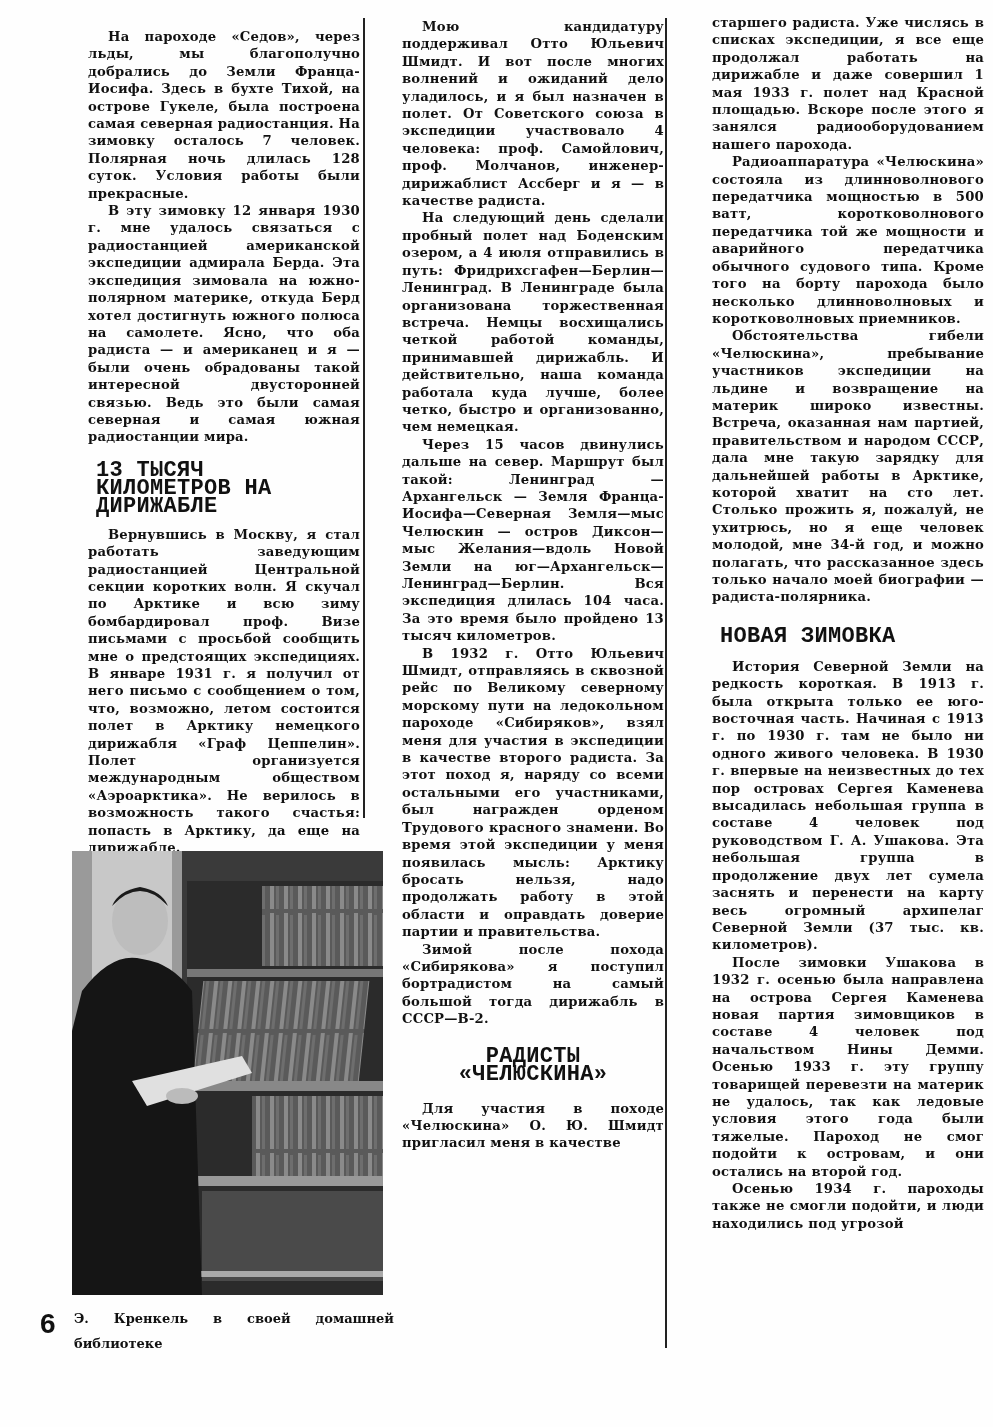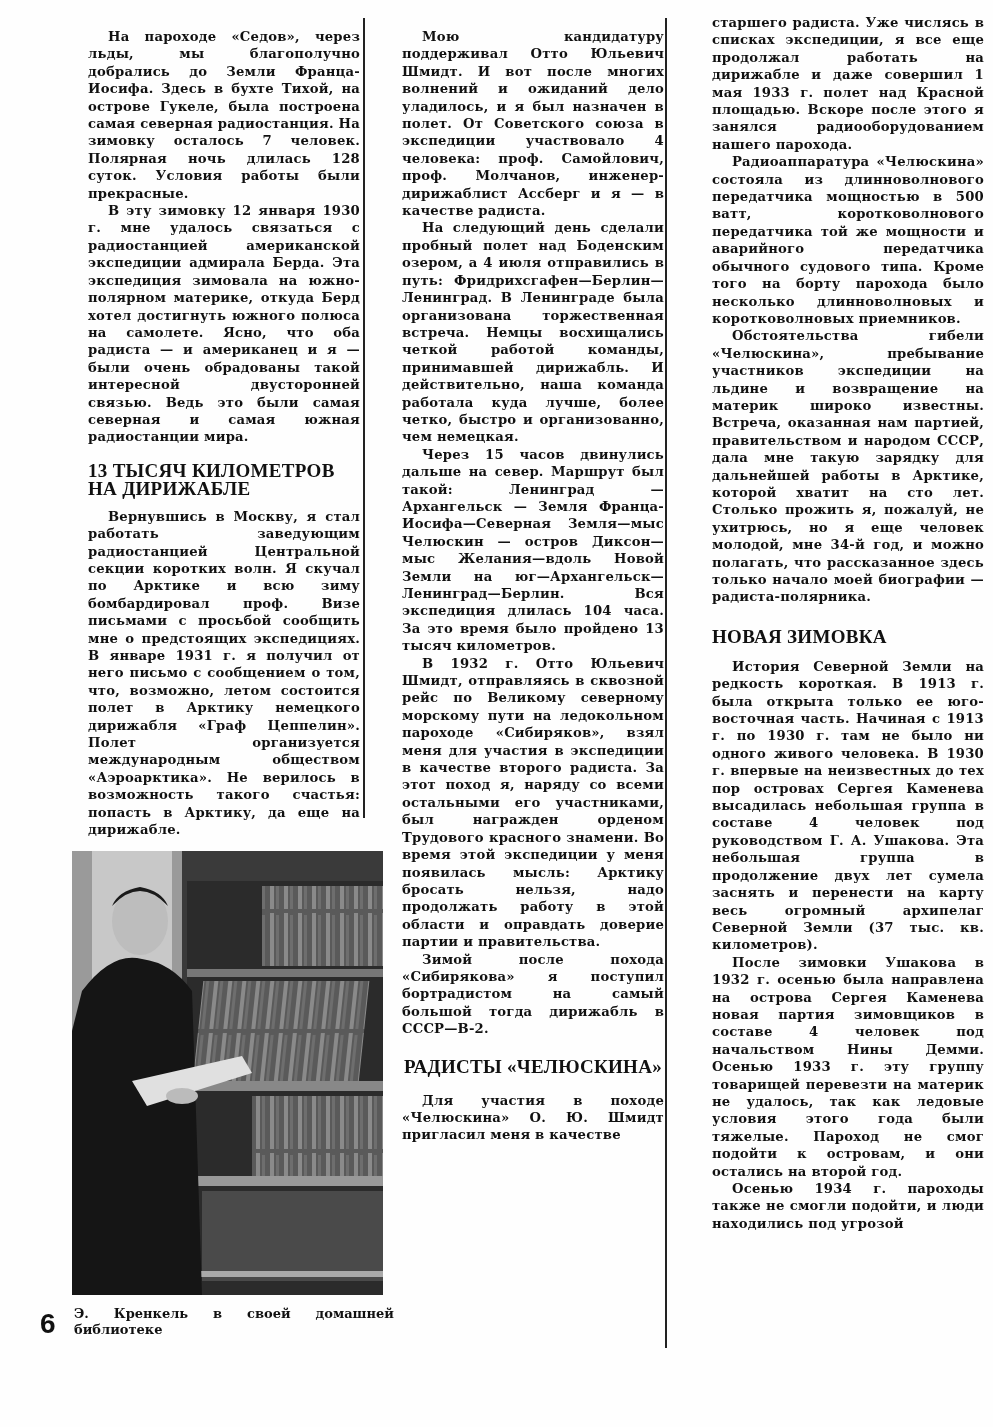--- a/index.html
+++ b/index.html
@@ -1,34 +1,34 @@
 <!DOCTYPE html>
 <html><head>
 <meta charset="utf-8">
 <style>
   html, body { margin: 0; padding: 0; background: #fefefe; }
   body { width: 993px; height: 1427px; position: relative; overflow: hidden;
     font-family: "DejaVu Serif", serif; color: #111; }
   .col { position: absolute; top: 0; font-size: 13.2px; line-height: 17.4px; font-weight: bold; }
   .col p { margin: 0; text-align: justify; text-indent: 20px; hyphens: manual; letter-spacing: 0.2px; }
   #col1 { left: 88px; top: 28px; width: 272px; }
-  #col2 { left: 402px; top: 28px; width: 262px; }
+  #col2 { left: 402px; top: 18px; width: 262px; }
   #col3 { left: 712px; top: 14px; width: 272px; }
   .rule { position: absolute; width: 1.5px; background: #222; }
   #rule1 { left: 363px; top: 18px; height: 800px; }
   #rule2 { left: 665px; top: 18px; height: 1330px; }
-  h2 { font-family: Liberation Serif, serif; font-weight: bold; font-size: 19px; line-height: 18px;
-       margin: 0; letter-spacing: 0.3px; color: #111; }
+  h2 { font-family: Liberation Mono, monospace; font-weight: bold; font-size: 22px; line-height: 18px;
+       margin: 8px; letter-spacing: 0.3px; color: #111; }
   #h-zeppelin { margin-top: 16px; margin-bottom: 10px; }
   #h-chel { margin-top: 20px; margin-bottom: 16px; text-align: center; }
   #h-new { margin-top: 22px; margin-bottom: 12px; }
   #photo { position: absolute; left: 72px; top: 851px; width: 311px; height: 444px;
      background: #2a2a2a; overflow: hidden; }
   #photo svg { display:block; }
-  #caption { position: absolute; left: 74px; top: 1306px; width: 320px; font-size: 13px; line-height: 16px;
+  #caption { position: absolute; left: 74px; top: 1306px; width: 320px; font-size: 13px; line-height: 25px;
      font-weight: bold; text-align: justify; }
   #pagenum { position: absolute; left: 40px; top: 1308px; font-family: "Liberation Sans", sans-serif;
      font-weight: bold; font-size: 28px; }
 </style>
 </head>
 <body>
 
 <div id="rule1" class="rule"></div>
 <div id="rule2" class="rule"></div>
 

